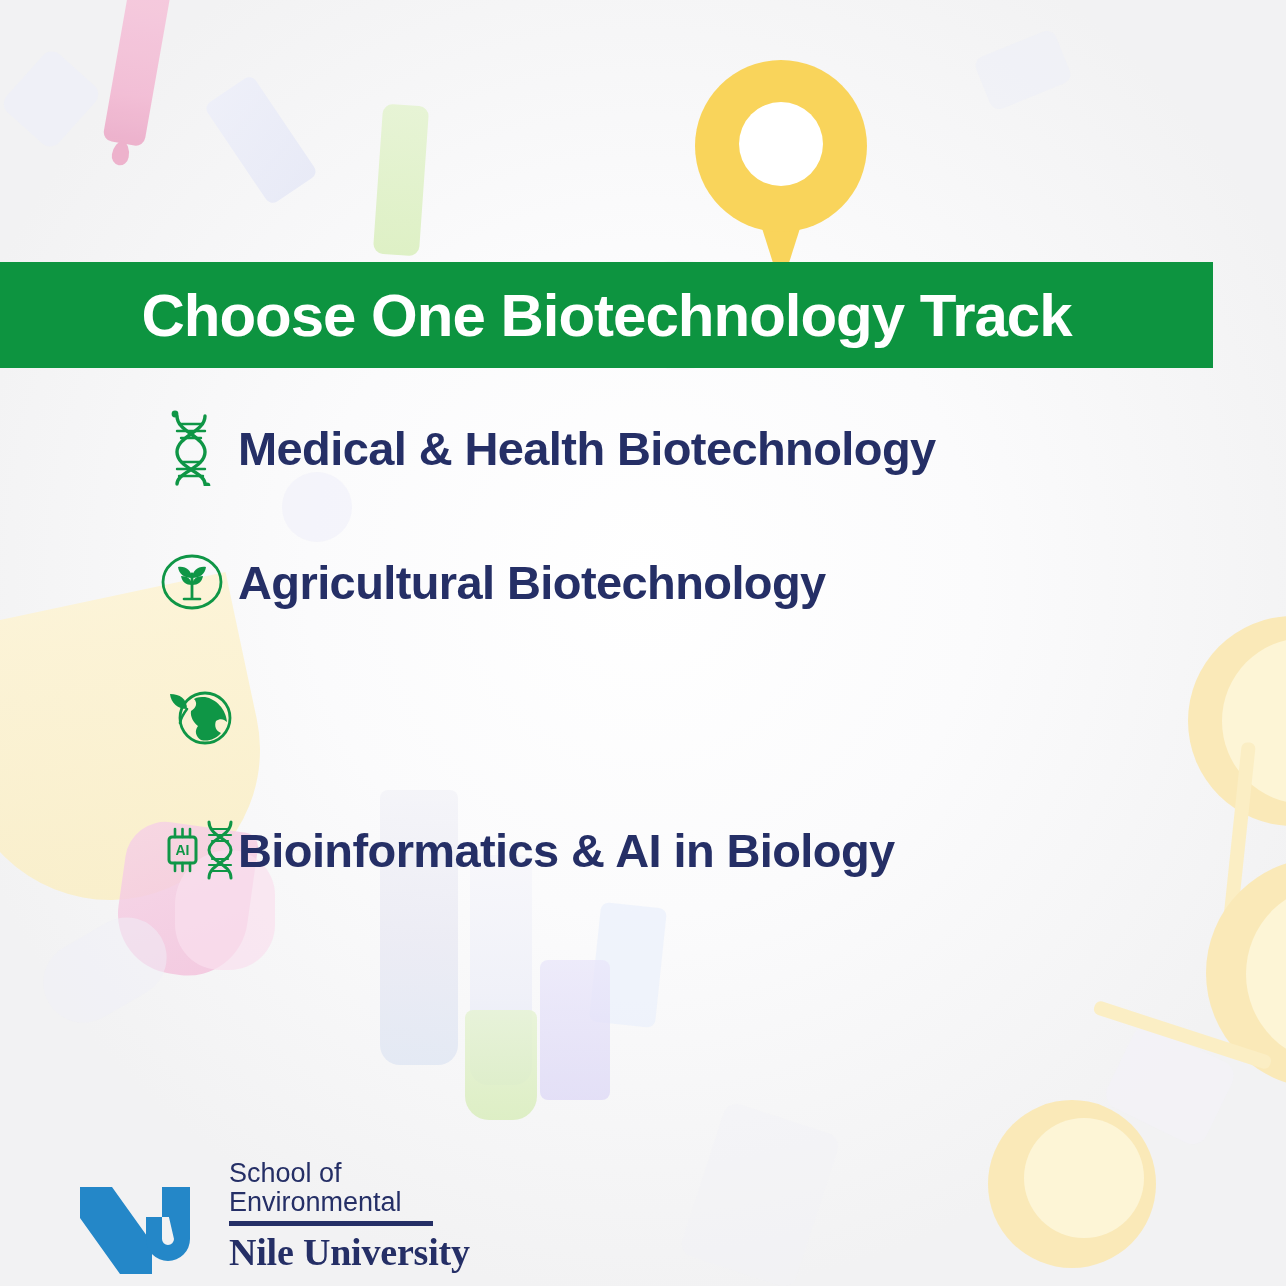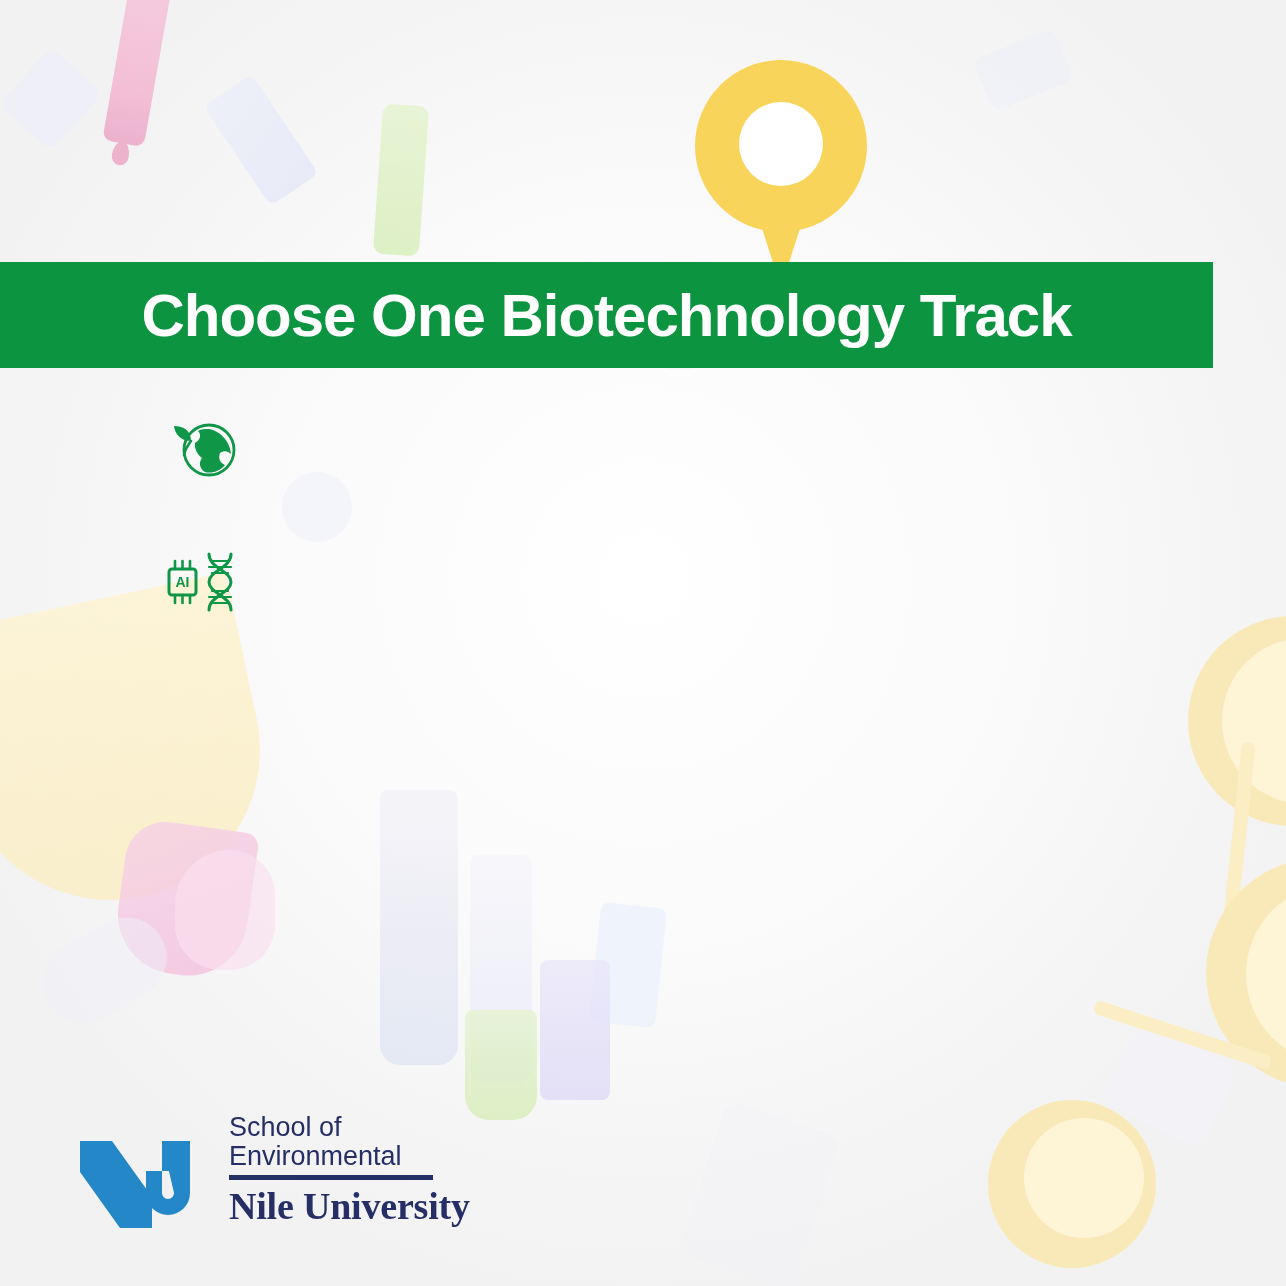--- a/index.html
+++ b/index.html
@@ -151,42 +151,42 @@
     display:flex;
     align-items:center;
     height:88px;
     margin-bottom:46px;
   }
   .track-icon{
     width:78px;
     min-width:78px;
     display:flex;
     align-items:center;
-    justify-content:flex-end;
+    justify-content:flex-start;
   }
   .track-icon svg{display:block;}
   .track-label{
     color:#252f66;
     font-size:47px;
     font-weight:700;
     letter-spacing:-.6px;
     white-space:nowrap;
     font-family:"Liberation Sans", sans-serif;
   }
 
   
   .logo{
     position:absolute;
     left:78px;top:1113px;
     display:flex;
     align-items:flex-end;
     z-index:6;
   }
   .logo-mark{margin-right:18px;}
-  .logo-text{padding-bottom:4px;}
+  .logo-text{padding-bottom:4px;margin-top:46px;}
   .logo-school{
     color:#252f66;
     font-size:27px;
     line-height:29px;
     font-weight:400;
     font-family:"Liberation Sans", sans-serif;
   }
   .logo-rule{
     width:204px;height:5px;background:#252f66;margin:4px 0 4px 0;
   }
@@ -242,21 +242,52 @@
     <div class="pin-body"></div>
     <div class="pin-hole"></div>
   </div>
 
   <div class="banner">
     <div class="banner-title">Choose One Biotechnology Track</div>
   </div>
 
   <div class="tracks">
 
-
+    <div class="track">
+      <span class="track-icon">
+        <svg width="62" height="76" viewBox="0 0 62 76" fill="none" stroke="#0f9646" stroke-width="3.4" stroke-linecap="round">
+          <path d="M17 6 C17 22, 45 26, 45 42 C45 58, 17 62, 17 74"></path>
+          <path d="M45 6 C45 22, 17 26, 17 42 C17 58, 45 62, 45 74"></path>
+          <line x1="19" y1="14" x2="43" y2="14" stroke-width="2.4"></line>
+          <line x1="17" y1="21" x2="45" y2="21" stroke-width="2.4"></line>
+          <line x1="21" y1="28" x2="41" y2="28" stroke-width="2.4"></line>
+          <line x1="21" y1="52" x2="41" y2="52" stroke-width="2.4"></line>
+          <line x1="17" y1="59" x2="45" y2="59" stroke-width="2.4"></line>
+          <line x1="19" y1="66" x2="43" y2="66" stroke-width="2.4"></line>
+          <circle cx="15" cy="4" r="3.4" fill="#0f9646" stroke="none"></circle>
+          <circle cx="47" cy="76" r="3.4" fill="#0f9646" stroke="none"></circle>
+        </svg>
+      </span>
+      <span class="track-label">Medical &amp; Health Biotechnology</span>
+    </div>
+
+    <div class="track">
+      <span class="track-icon">
+        <svg width="64" height="60" viewBox="0 0 64 60" fill="none" stroke="#0f9646" stroke-width="2.8" stroke-linecap="round">
+          <ellipse cx="32" cy="30" rx="29" ry="26"></ellipse>
+          <line x1="32" y1="46" x2="32" y2="22"></line>
+          <path d="M32 26 C24 26, 19 22, 18 15 C26 14, 31 18, 32 26Z" fill="#0f9646" stroke="none"></path>
+          <path d="M32 26 C40 26, 45 22, 46 15 C38 14, 33 18, 32 26Z" fill="#0f9646" stroke="none"></path>
+          <path d="M32 33 C26 33, 22 30, 21 24 C28 24, 31 27, 32 33Z" fill="#0f9646" stroke="none"></path>
+          <path d="M32 33 C38 33, 42 30, 43 24 C36 24, 33 27, 32 33Z" fill="#0f9646" stroke="none"></path>
+          <line x1="24" y1="47" x2="40" y2="47" stroke-width="2.6"></line>
+        </svg>
+      </span>
+      <span class="track-label">Agricultural Biotechnology</span>
+    </div>
 
 
     <div class="track">
       <span class="track-icon">
         <svg width="74" height="62" viewBox="0 0 74 62" fill="none" stroke="#0f9646" stroke-width="2.8" stroke-linecap="round" stroke-linejoin="round">
           <circle cx="45" cy="33" r="25"></circle>
           <path d="M34 14 C38 18, 36 23, 31 26 C30 32, 34 38, 38 41 C34 46, 36 52, 41 55
                    C48 57, 56 54, 61 48 C56 46, 54 41, 56 36 C60 33, 64 34, 67 37
                    C66 24, 56 14, 45 12 C41 12, 37 12, 34 14Z" fill="#0f9646" stroke="none"></path>
           <path d="M27 24 C18 24, 11 18, 10 9 C20 9, 27 14, 27 24Z" fill="#0f9646" stroke="none"></path>
@@ -279,20 +310,21 @@
           <path d="M49 5 C49 19, 71 22, 71 33 C71 44, 49 47, 49 61" stroke-width="3"></path>
           <path d="M71 5 C71 19, 49 22, 49 33 C49 44, 71 47, 71 61" stroke-width="3"></path>
           <line x1="51" y1="12" x2="69" y2="12" stroke-width="2.2"></line>
           <line x1="49" y1="18" x2="71" y2="18" stroke-width="2.2"></line>
           <line x1="52" y1="24" x2="68" y2="24" stroke-width="2.2"></line>
           <line x1="52" y1="42" x2="68" y2="42" stroke-width="2.2"></line>
           <line x1="49" y1="48" x2="71" y2="48" stroke-width="2.2"></line>
           <line x1="51" y1="54" x2="69" y2="54" stroke-width="2.2"></line>
         </svg>
       </span>
+      <span class="track-label">Bioinformatics &amp; AI in Biology</span>
     </div>
 
   </div>
 
   <div class="logo">
     <span class="logo-mark">
       <svg width="133" height="93" viewBox="0 0 133 93" fill="#2487c8">
         <polygon points="2,6 34,6 74,62 74,6 74,6 74,6 74,93 42,93 2,37"></polygon>
         <path d="M84 6 h28 v52 a22 22 0 0 1 -44 0 v-22 h16 v22 a6 6 0 0 0 12 0 Z"></path>
         <rect x="84" y="6" width="28" height="30"></rect>

